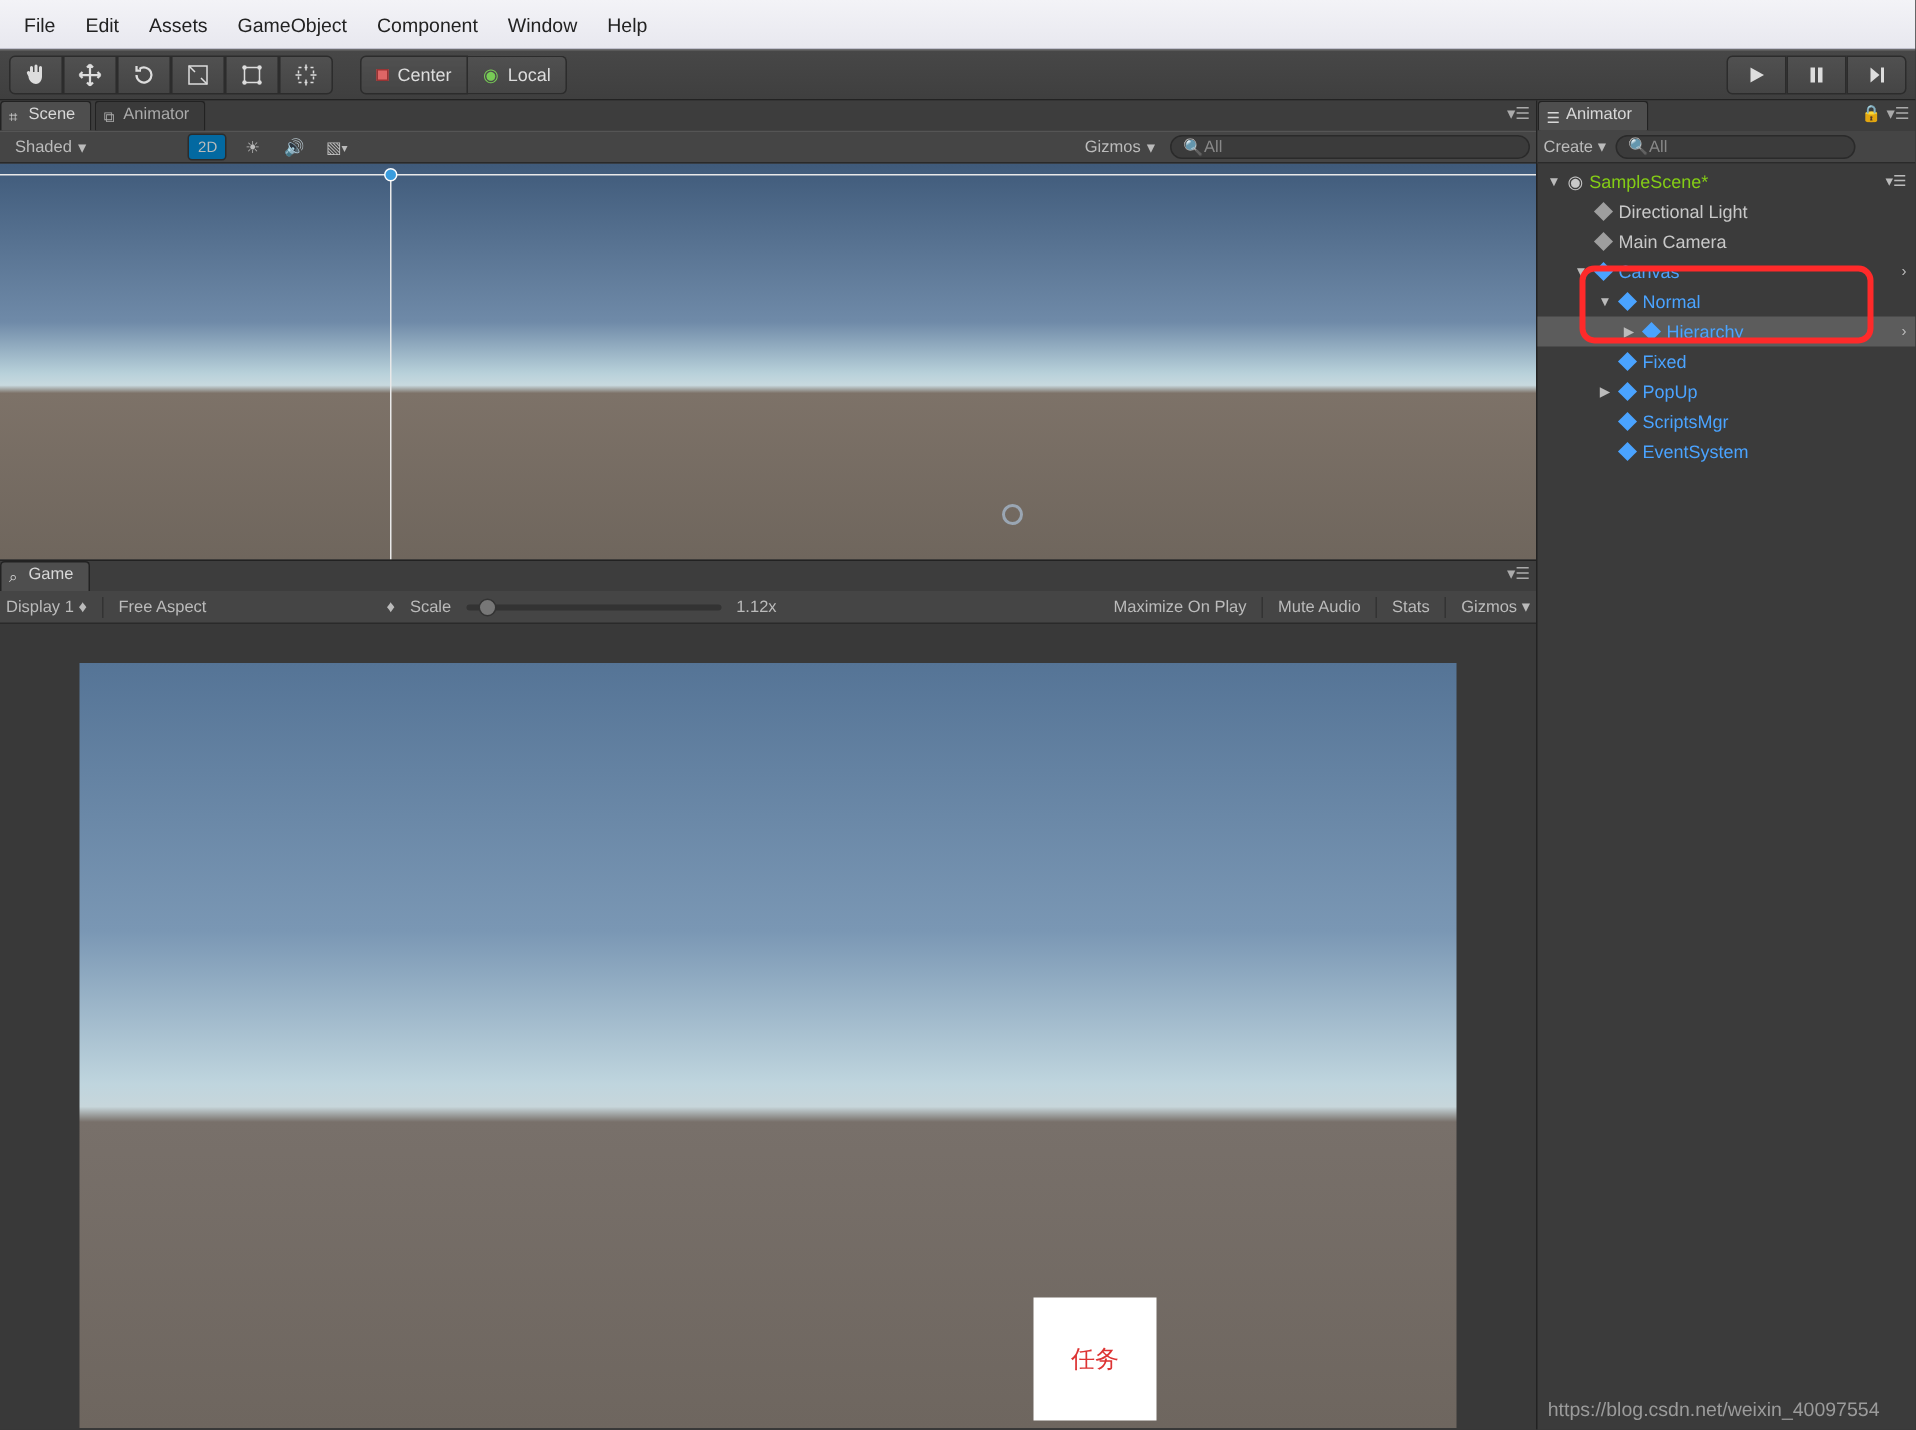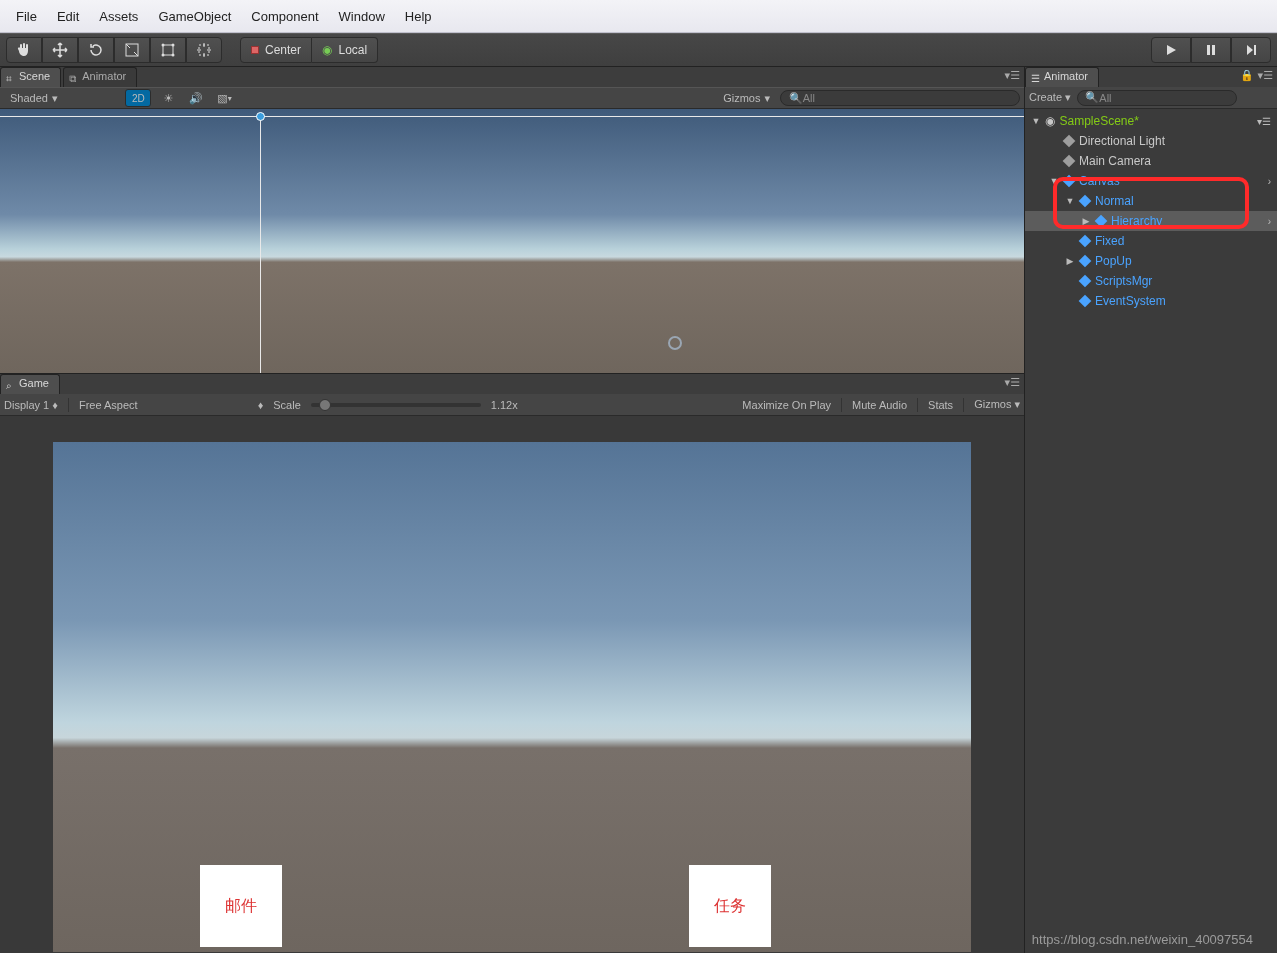--- a/index.html
+++ b/index.html
@@ -243,23 +243,20 @@
         <div class="sep"></div>
         <span>Mute Audio</span>
         <div class="sep"></div>
         <span>Stats</span>
         <div class="sep"></div>
         <span><span>Gizmos</span> <span>▾</span></span>
       </div>
 
       <div class="game-view-wrap">
         <div class="game-view">
-          <div class="game-btn b1">
-              <span>邮件</span>
-            </div>
           <div class="game-btn b2">
               <span>任务</span>
             </div>
         </div>
       </div>
     </div>
 
   </div>
 
   <div class="right-col" style="position:relative;">

